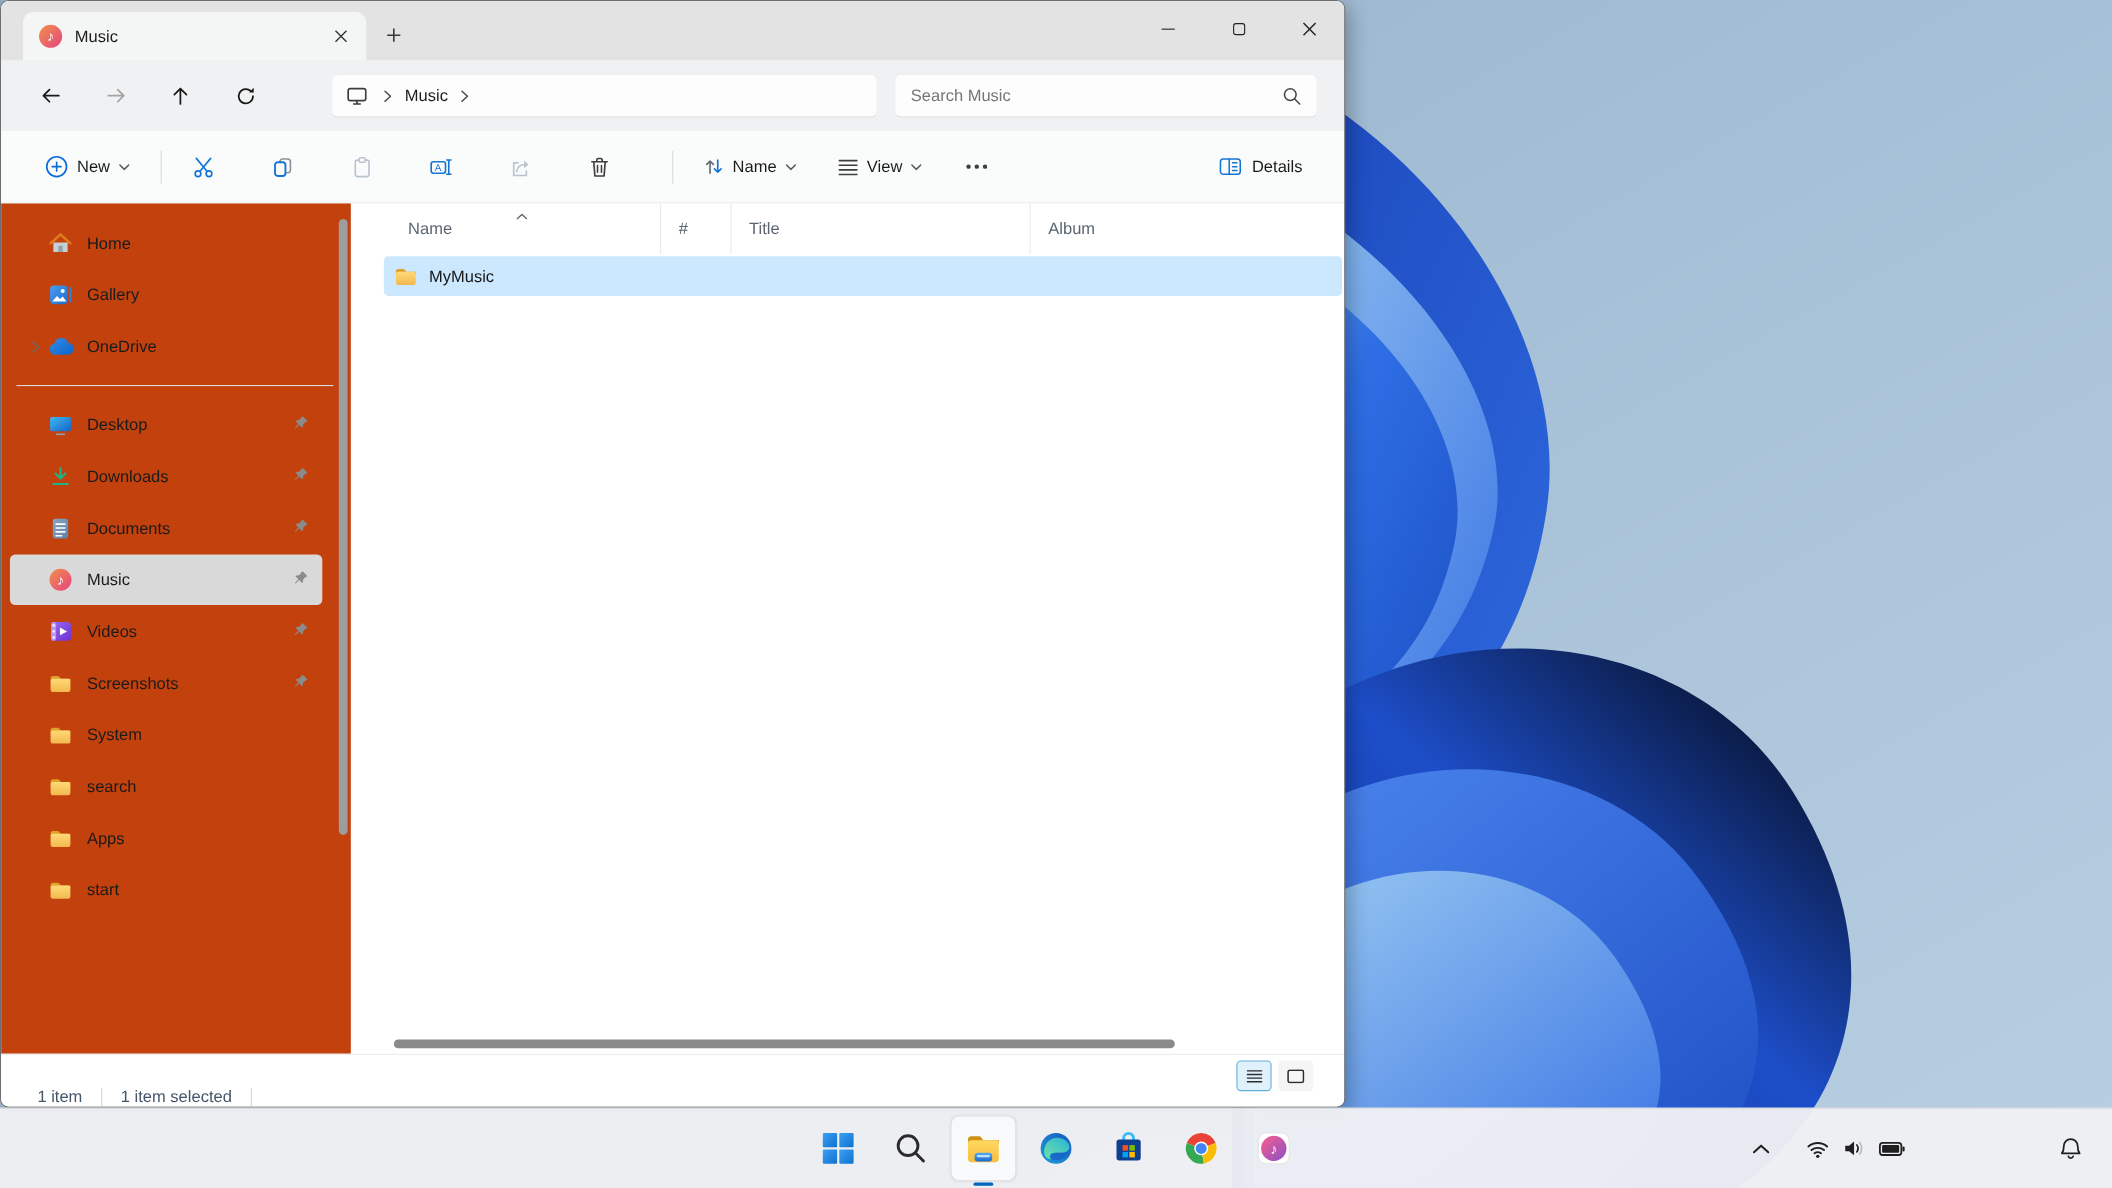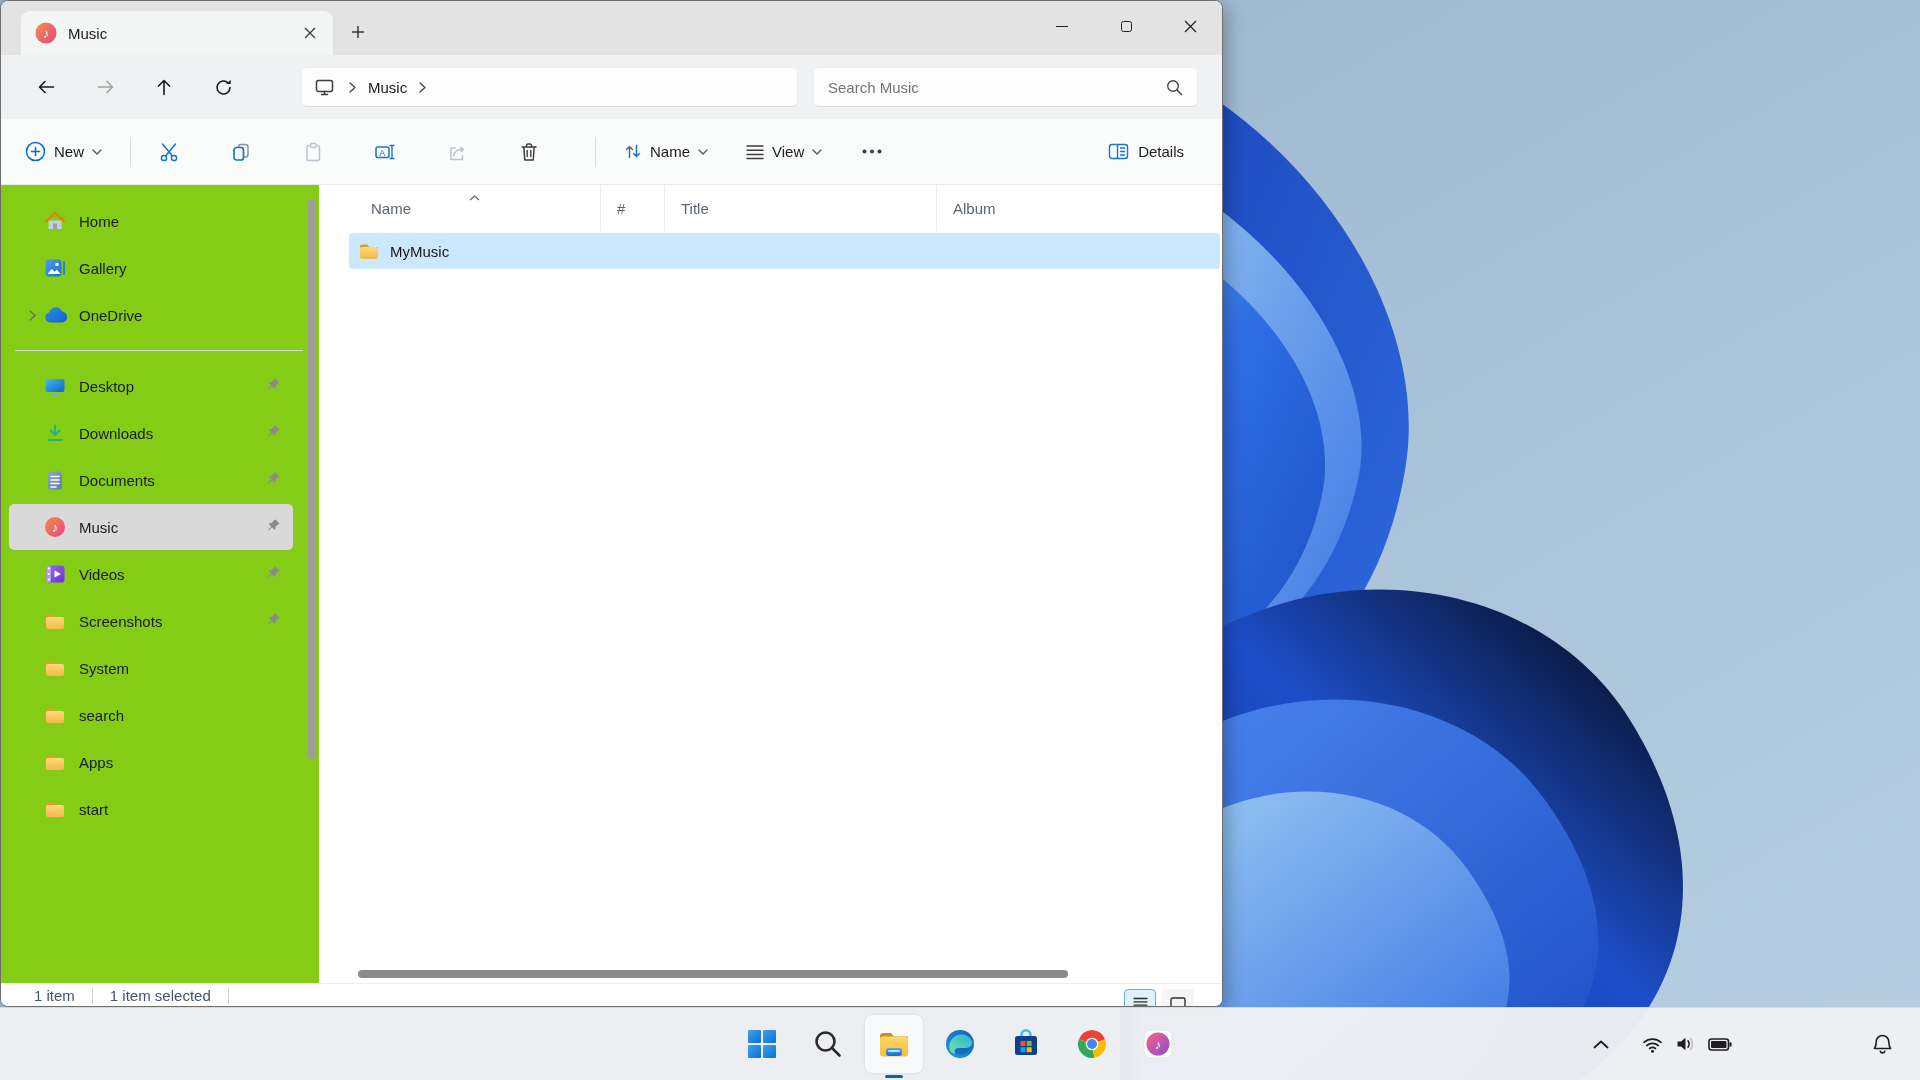--- a/index.html
+++ b/index.html
@@ -32,31 +32,31 @@
     display:flex; align-items:center; padding:0 12px; border:1px solid #ededed; border-bottom-color:#dcdcdc; }
   .crumb { font-size:15px; color:#1b1b1b; margin:0 12px; }
   .searchbox { margin-left:15px; width:385px; height:40px; background:#fdfdfd; border-radius:6px;
     display:flex; align-items:center; padding:0 14px; border:1px solid #ededed; border-bottom-color:#dcdcdc; }
   .searchbox input { flex:1; border:none; outline:none; background:transparent; font-size:15px; color:#1b1b1b;
     font-family:"Liberation Sans",sans-serif; }
   .searchbox input::placeholder { color:#757575; }
 
   
   .toolbar { height:66px; background:#fafbfb; border-bottom:1px solid #e9e9e9; display:flex; align-items:center;
-    padding:0 26px 0 12px; flex:none; }
+    padding:0 26px 0 28px; flex:none; }
   .tool-group { display:flex; align-items:center; gap:8px; padding:8px 12px; border-radius:5px; }
   .tool-label { font-size:15px; color:#1b1b1b; }
   .tool-btn { width:44px; height:44px; border-radius:5px; display:flex; align-items:center; justify-content:center; margin-right:28px; }
   .tool-btn:last-of-type { margin-right:0; }
   .tb-sep { width:1px; height:30px; background:#dcdcdc; margin:0 16px; }
   .spacer { flex:1; }
 
   
   .mainrow { flex:1; display:flex; min-height:0; }
-  .sidebar { width:318px; background:#84cc16; padding-top:12px; position:relative; flex:none; }
+  .sidebar { width:318px; background:#c2410c; padding-top:12px; position:relative; flex:none; }
   .side-item { height:46px; margin:1px 26px 1px 8px; border-radius:5px; display:flex; align-items:center;
     padding-left:12px; position:relative; }
   .side-item.selected { background:#d9d9d9; }
   .side-expander { width:22px; display:flex; justify-content:center; }
   .side-noexp { width:22px; }
   .side-icon { width:24px; display:flex; justify-content:center; margin-right:12px; }
   .side-label { font-size:15px; color:#1b1b1b; }
   .side-pin { position:absolute; right:12px; top:14px; }
   .side-sep { height:1px; background:#d9d9d9; margin:12px 16px 12px 14px; }
   .side-scrollbar { position:absolute; right:3px; top:14px; width:8px; height:560px; background:#9d9d9d; border-radius:4px; }
@@ -71,21 +71,21 @@
   .col.c-album { flex:1; padding-left:16px; border-right:none; }
   .sort-caret { position:absolute; left:120px; top:2px; }
   .file-row { margin:2px 2px 0 30px; height:36px; background:#cce8ff; border-radius:4px;
     display:flex; align-items:center; padding-left:9px; flex:none; }
   .file-name { margin-left:10px; font-size:15px; color:#161616;text-align:center; }
   .filler { flex:1; }
   .hscroll { height:14px; margin:0 4px 2px 34px; position:relative; flex:none; }
   .hscroll-thumb { position:absolute; left:5px; top:3px; width:710px; height:8px; background:#8a8a8a; border-radius:4px; }
 
   
-  .statusbar { height:23px; background:#fff; border-top:1px solid #ececec; display:flex; align-items:center;
+  .statusbar { height:48px; background:#fff; border-top:1px solid #ececec; display:flex; align-items:flex-end;
     padding-left:33px; flex:none; position:relative; }
   .status-text { font-size:15px; color:#44546a; }
   .status-div { width:1px; height:17px; background:#d4d4d4; margin:0 17px; }
   .view-toggles { position:absolute; right:28px; top:5px; display:flex; gap:6px; }
   .vt-btn { width:32px; height:28px; border-radius:4px; display:flex; align-items:center; justify-content:center; }
   .vt-btn.active { background:#e0f1fb; border:1px solid #62b0dd; }
   .vt-btn.inactive { background:#f5f5f5; }
 
   
   .taskbar { position:absolute; left:0; right:0; bottom:0; height:73px; background:rgba(238,240,243,.97);

